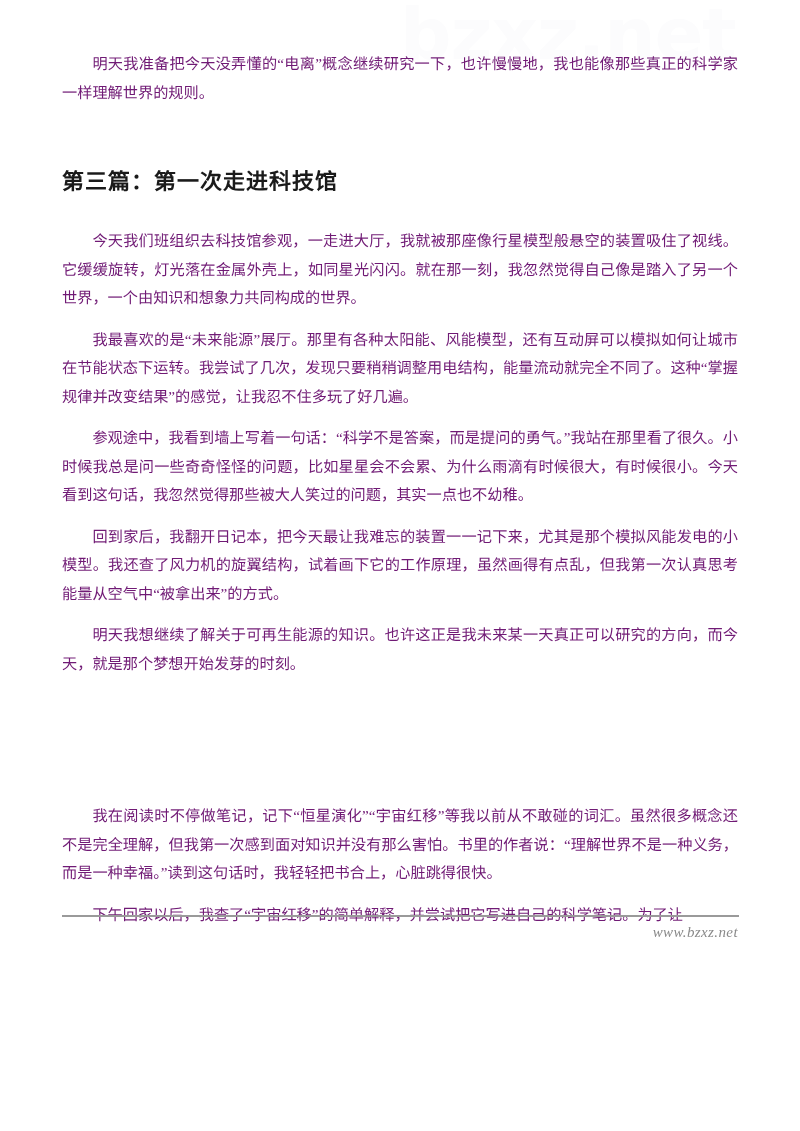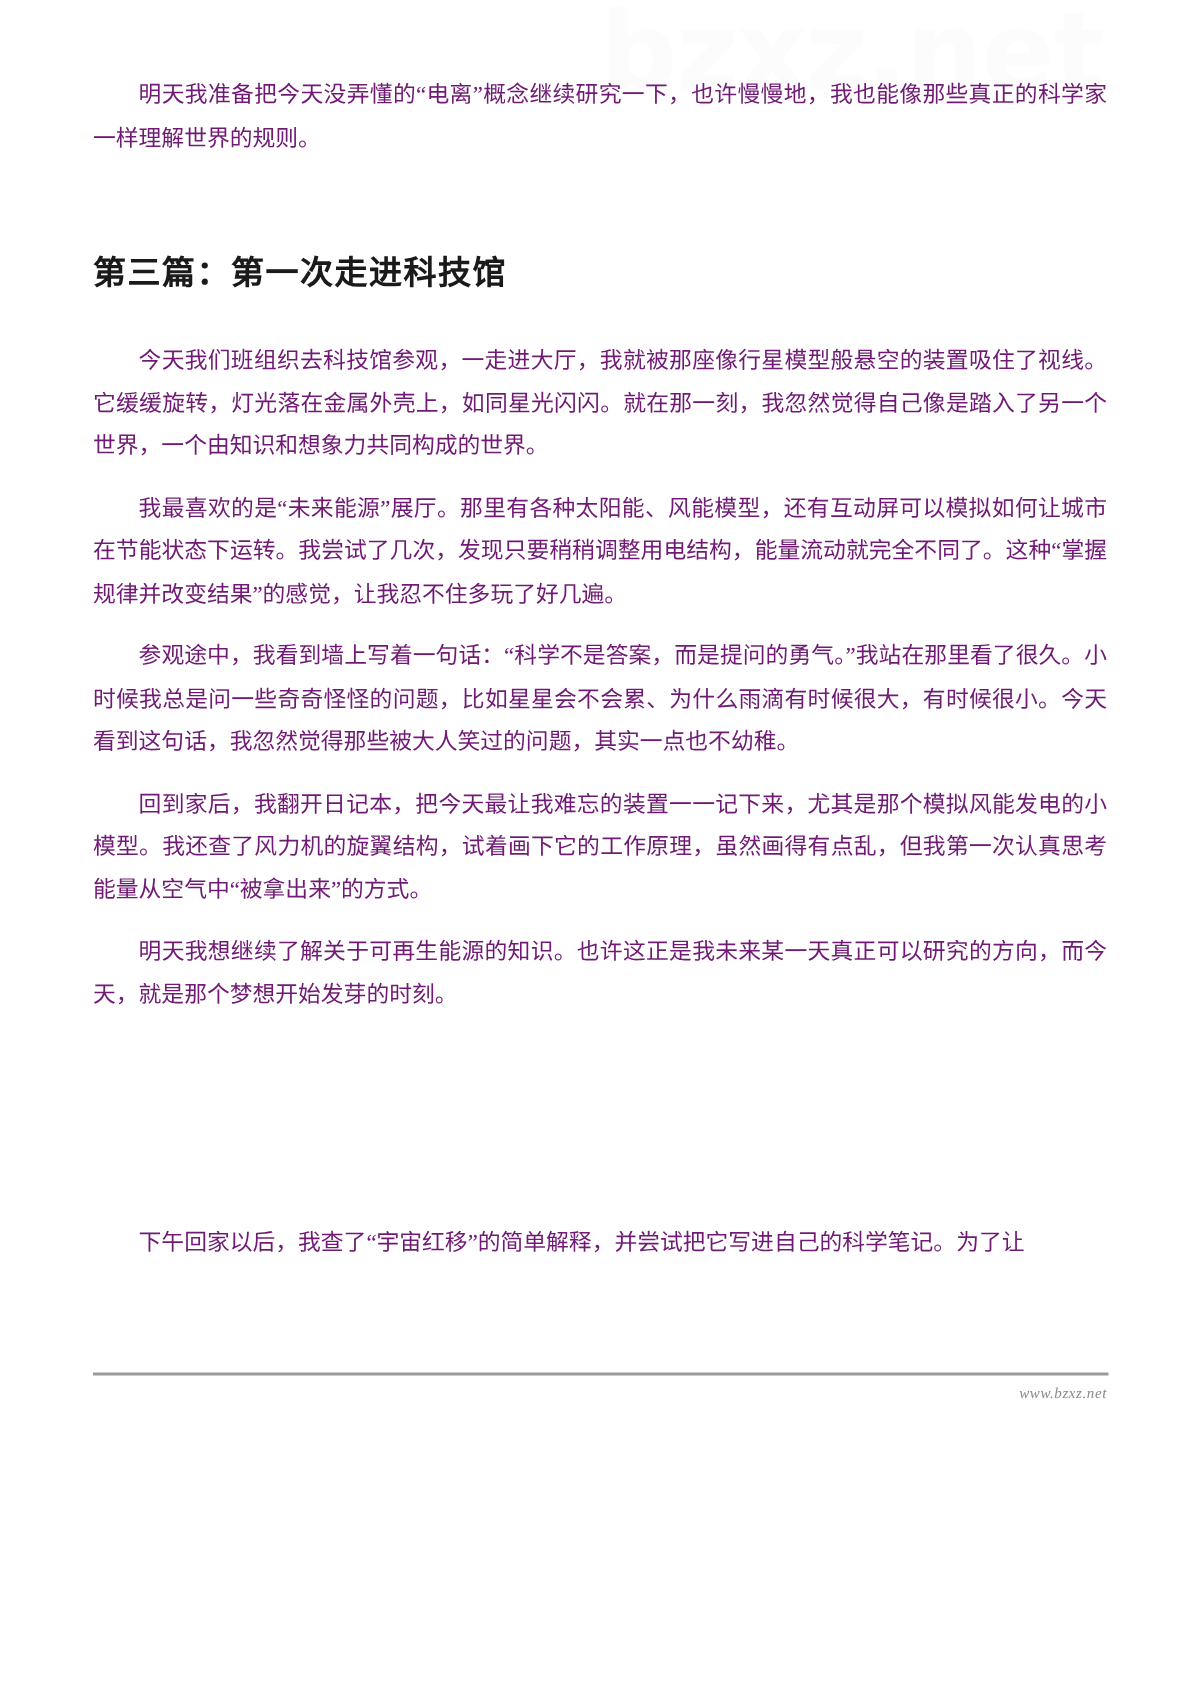--- a/index.html
+++ b/index.html
@@ -104,21 +104,21 @@
     top: 13px;
     height: 2px;
     background: #9a9a9a;
   }
   .footer-url {
     position: absolute;
     right: 62px;
     top: 22px;
     font-family: "Liberation Serif", "DejaVu Serif", serif;
     font-style: italic;
-    font-size: 10px;
+    font-size: 15px;
     color: #8a8a8a;
     letter-spacing: 0.4px;
   }
 
   .top-offset { height: 50px; }
 </style>
 </head>
 <body>
 
 <div class="page">
@@ -155,20 +155,21 @@
 
     <div class="spacer-lg"></div>
 
 
     <div class="spacer-sm"></div>
 
     <div class="spacer-xs"></div>
 
     <div class="spacer-xs"></div>
 
+    <p class="para">我在阅读时不停做笔记，记下“恒星演化”“宇宙红移”等我以前从不敢碰的词汇。虽然很多概念还不是完全理解，但我第一次感到面对知识并没有那么害怕。书里的作者说：“理解世界不是一种义务，而是一种幸福。”读到这句话时，我轻轻把书合上，心脏跳得很快。</p>
     <div class="spacer-xs"></div>
 
     <p class="para">下午回家以后，我查了“宇宙红移”的简单解释，并尝试把它写进自己的科学笔记。为了让</p>
 
   </div>
 
   <div class="footer">
     <div class="footer-rule"></div>
     <div class="footer-url">www.bzxz.net</div>
   </div>

